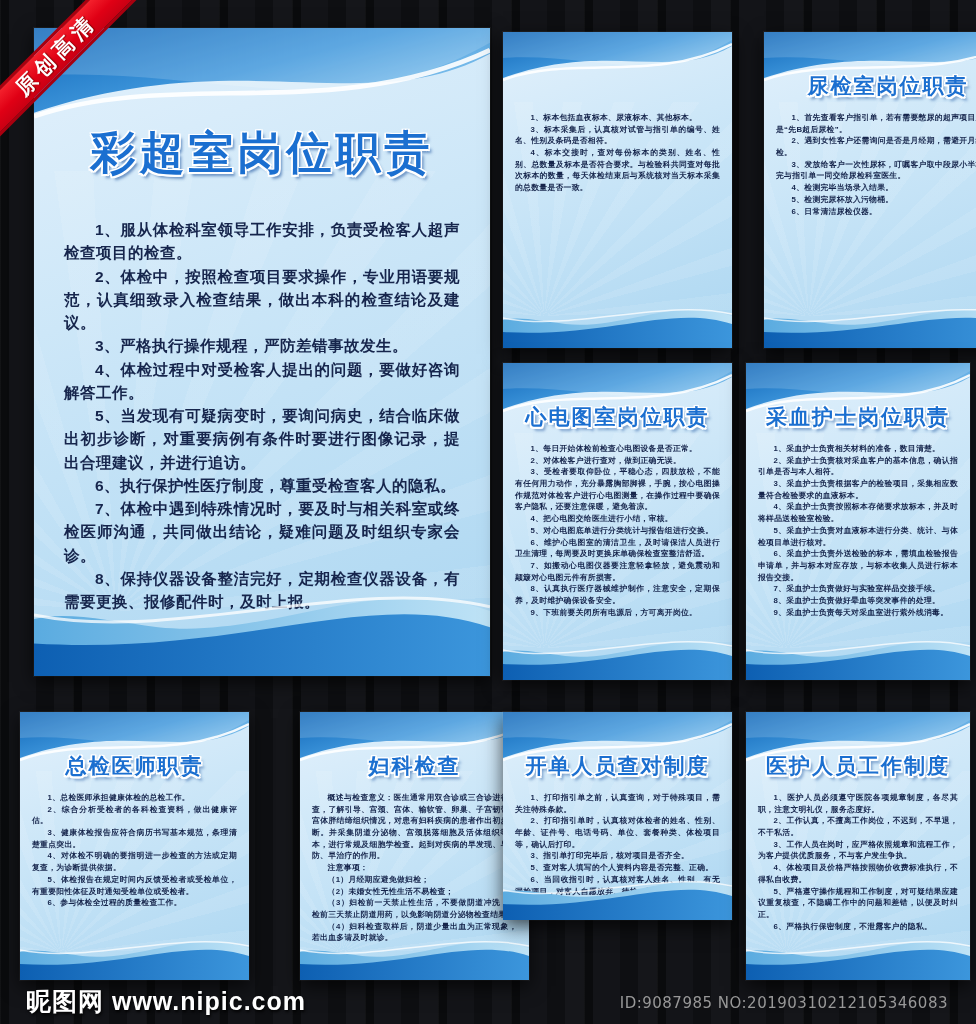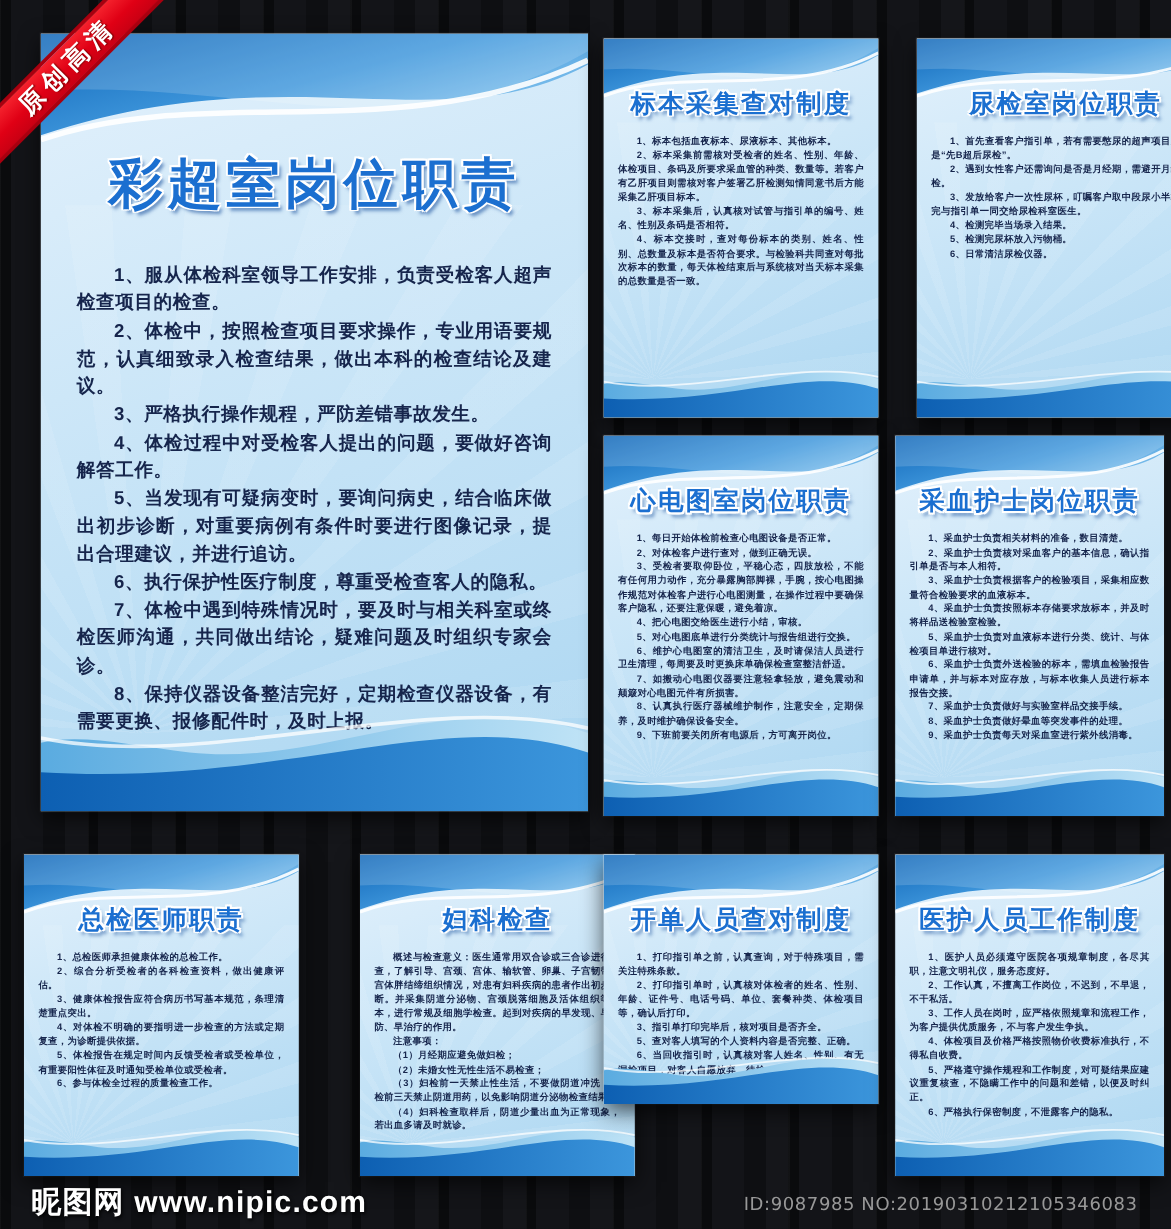--- a/index.html
+++ b/index.html
@@ -111,24 +111,22 @@
   </svg>
 </section>
 
 <section class="poster small" style="left:503px;top:32px;width:229px;height:316px;">
   <svg class="wave-top" viewBox="0 0 228 76" preserveAspectRatio="none">
     <path d="M0,0 H228 V14 C168,50 104,8 0,46 Z" fill="url(#wgTop)"></path>
     <path d="M0,0 H228 V8 C150,56 86,20 0,26 Z" fill="#ffffff" opacity="0.16"></path>
     <path d="M0,48 C70,22 150,52 228,12" fill="none" stroke="#ffffff" stroke-width="2.5" opacity="0.9"></path>
   </svg>
   <div class="rays"></div>
-  <h2 class="poster-title">标本采集查对制度</h2>
   <div class="poster-body">
       <p class="para">1、标本包括血夜标本、尿液标本、其他标本。</p>
-      <p class="para">2、标本采集前需核对受检者的姓名、性别、年龄、体检项目、条码及所要求采血管的种类、数量等。若客户有乙肝项目则需核对客户签署乙肝检测知情同意书后方能采集乙肝项目标本。</p>
       <p class="para">3、标本采集后，认真核对试管与指引单的编号、姓名、性别及条码是否相符。</p>
       <p class="para">4、标本交接时，查对每份标本的类别、姓名、性别、总数量及标本是否符合要求。与检验科共同查对每批次标本的数量，每天体检结束后与系统核对当天标本采集的总数量是否一致。</p>
     </div>
   <svg class="wave-bottom" viewBox="0 0 228 58" preserveAspectRatio="none">
     <path d="M0,58 H228 V26 C170,6 120,40 62,34 C38,31 16,26 0,30 Z" fill="url(#wgBotLight)"></path>
     <path d="M0,58 H228 V34 C168,14 104,48 0,42 Z" fill="url(#wgBotDark)"></path>
     <path d="M0,28 C70,42 160,8 228,24" fill="none" stroke="#ffffff" stroke-width="1.5" opacity="0.75"></path>
   </svg>
 </section>
 

